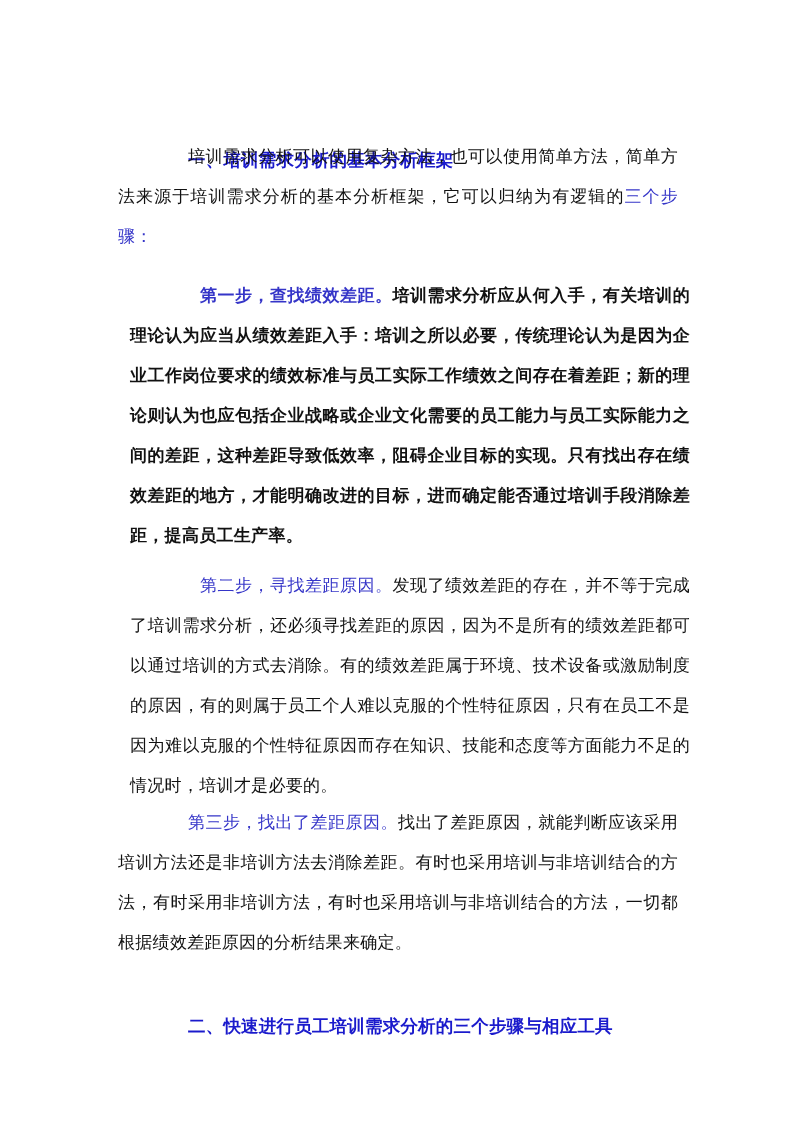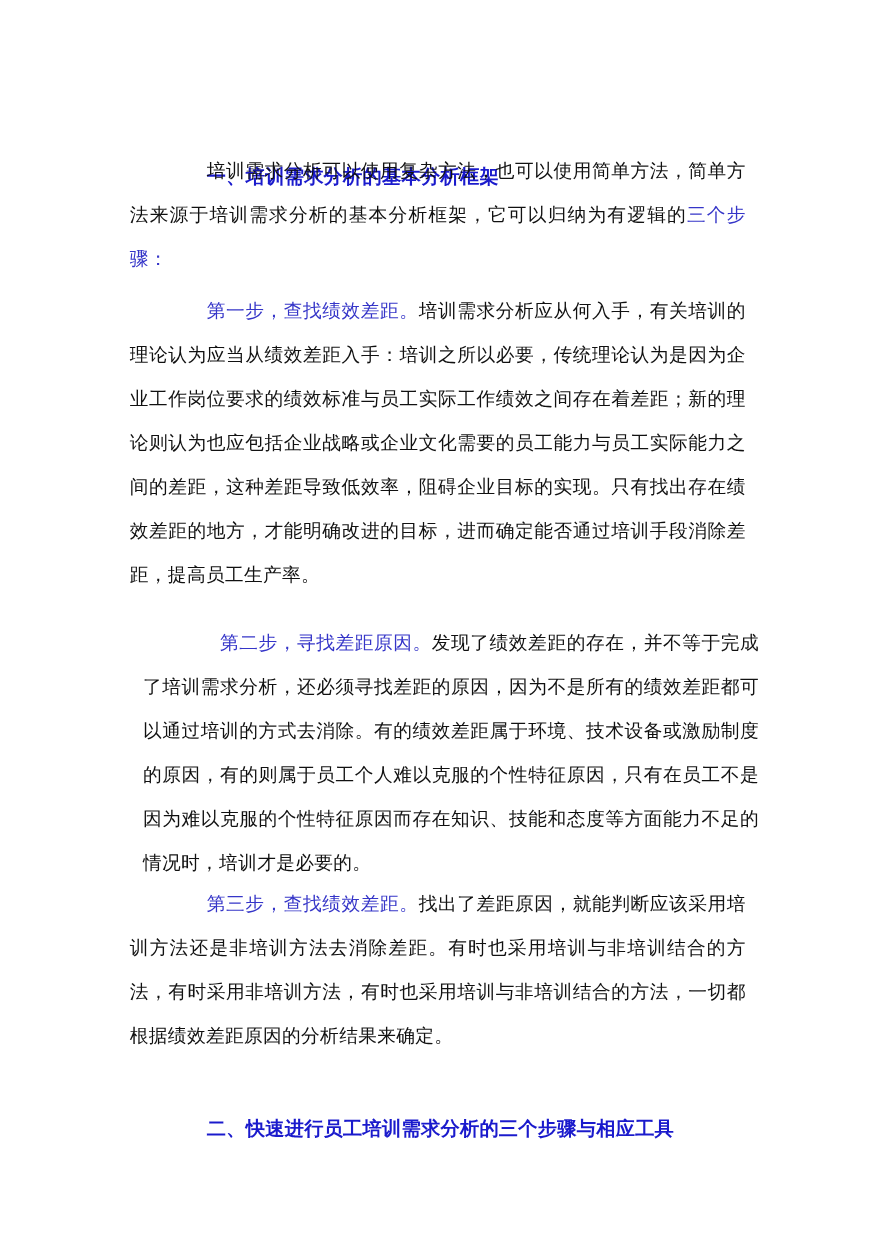--- a/index.html
+++ b/index.html
@@ -47,21 +47,21 @@
   </style>
 </head>
 <body>
 
 <div class="page">
 
   <div class="heading" style="top:104px;margin-top:44px;">一、培训需求分析的基本分析框架</div>
 
   <p class="para" style="top:136px; margin:0;"><span>培训需求分析可以使用复杂方法，也可以使用简单方法，简单方法来源于培训需求分析的基本分析框架，它可以归纳为有逻辑的</span><span class="blue">三个步骤：</span></p>
 
-  <p class="para" style="top:263px; margin:0;"><span class="blue">第一步，查找绩效差距。</span><span>培训需求分析应从何入手，有关培训的理论认为应当从绩效差距入手：培训之所以必要，传统理论认为是因为企业工作岗位要求的绩效标准与员工实际工作绩效之间存在着差距；新的理论则认为也应包括企业战略或企业文化需要的员工能力与员工实际能力之间的差距，这种差距导致低效率，阻碍企业目标的实现。只有找出存在绩效差距的地方，才能明确改进的目标，进而确定能否通过培训手段消除差距，提高员工生产率。</span></p>
+  <p class="para" style="top:263px; margin:12px;font-weight:bold;"><span class="blue">第一步，查找绩效差距。</span><span>培训需求分析应从何入手，有关培训的理论认为应当从绩效差距入手：培训之所以必要，传统理论认为是因为企业工作岗位要求的绩效标准与员工实际工作绩效之间存在着差距；新的理论则认为也应包括企业战略或企业文化需要的员工能力与员工实际能力之间的差距，这种差距导致低效率，阻碍企业目标的实现。只有找出存在绩效差距的地方，才能明确改进的目标，进而确定能否通过培训手段消除差距，提高员工生产率。</span></p>
 
   <p class="para" style="top:553px; margin:12px;"><span class="blue">第二步，寻找差距原因。</span><span>发现了绩效差距的存在，并不等于完成了培训需求分析，还必须寻找差距的原因，因为不是所有的绩效差距都可以通过培训的方式去消除。有的绩效差距属于环境、技术设备或激励制度的原因，有的则属于员工个人难以克服的个性特征原因，只有在员工不是因为难以克服的个性特征原因而存在知识、技能和态度等方面能力不足的情况时，培训才是必要的。</span></p>
 
-  <p class="para" style="top:802px; margin:0;"><span class="blue">第三步，查找绩效差距。</span><span>找出了差距原因，就能判断应该采用培训方法还是非培训方法去消除差距。有时也采用培训与非培训结合的方法，有时采用非培训方法，有时也采用培训与非培训结合的方法，一切都根据绩效差距原因的分析结果来确定。</span></p>
+  <p class="para" style="top:802px; margin:0;"><span class="blue">第三步，找出了差距原因。</span><span>找出了差距原因，就能判断应该采用培训方法还是非培训方法去消除差距。有时也采用培训与非培训结合的方法，有时采用非培训方法，有时也采用培训与非培训结合的方法，一切都根据绩效差距原因的分析结果来确定。</span></p>
 
   <div class="heading" style="top:1014px;">二、快速进行员工培训需求分析的三个步骤与相应工具</div>
 
 </div>
 
 </body></html>

